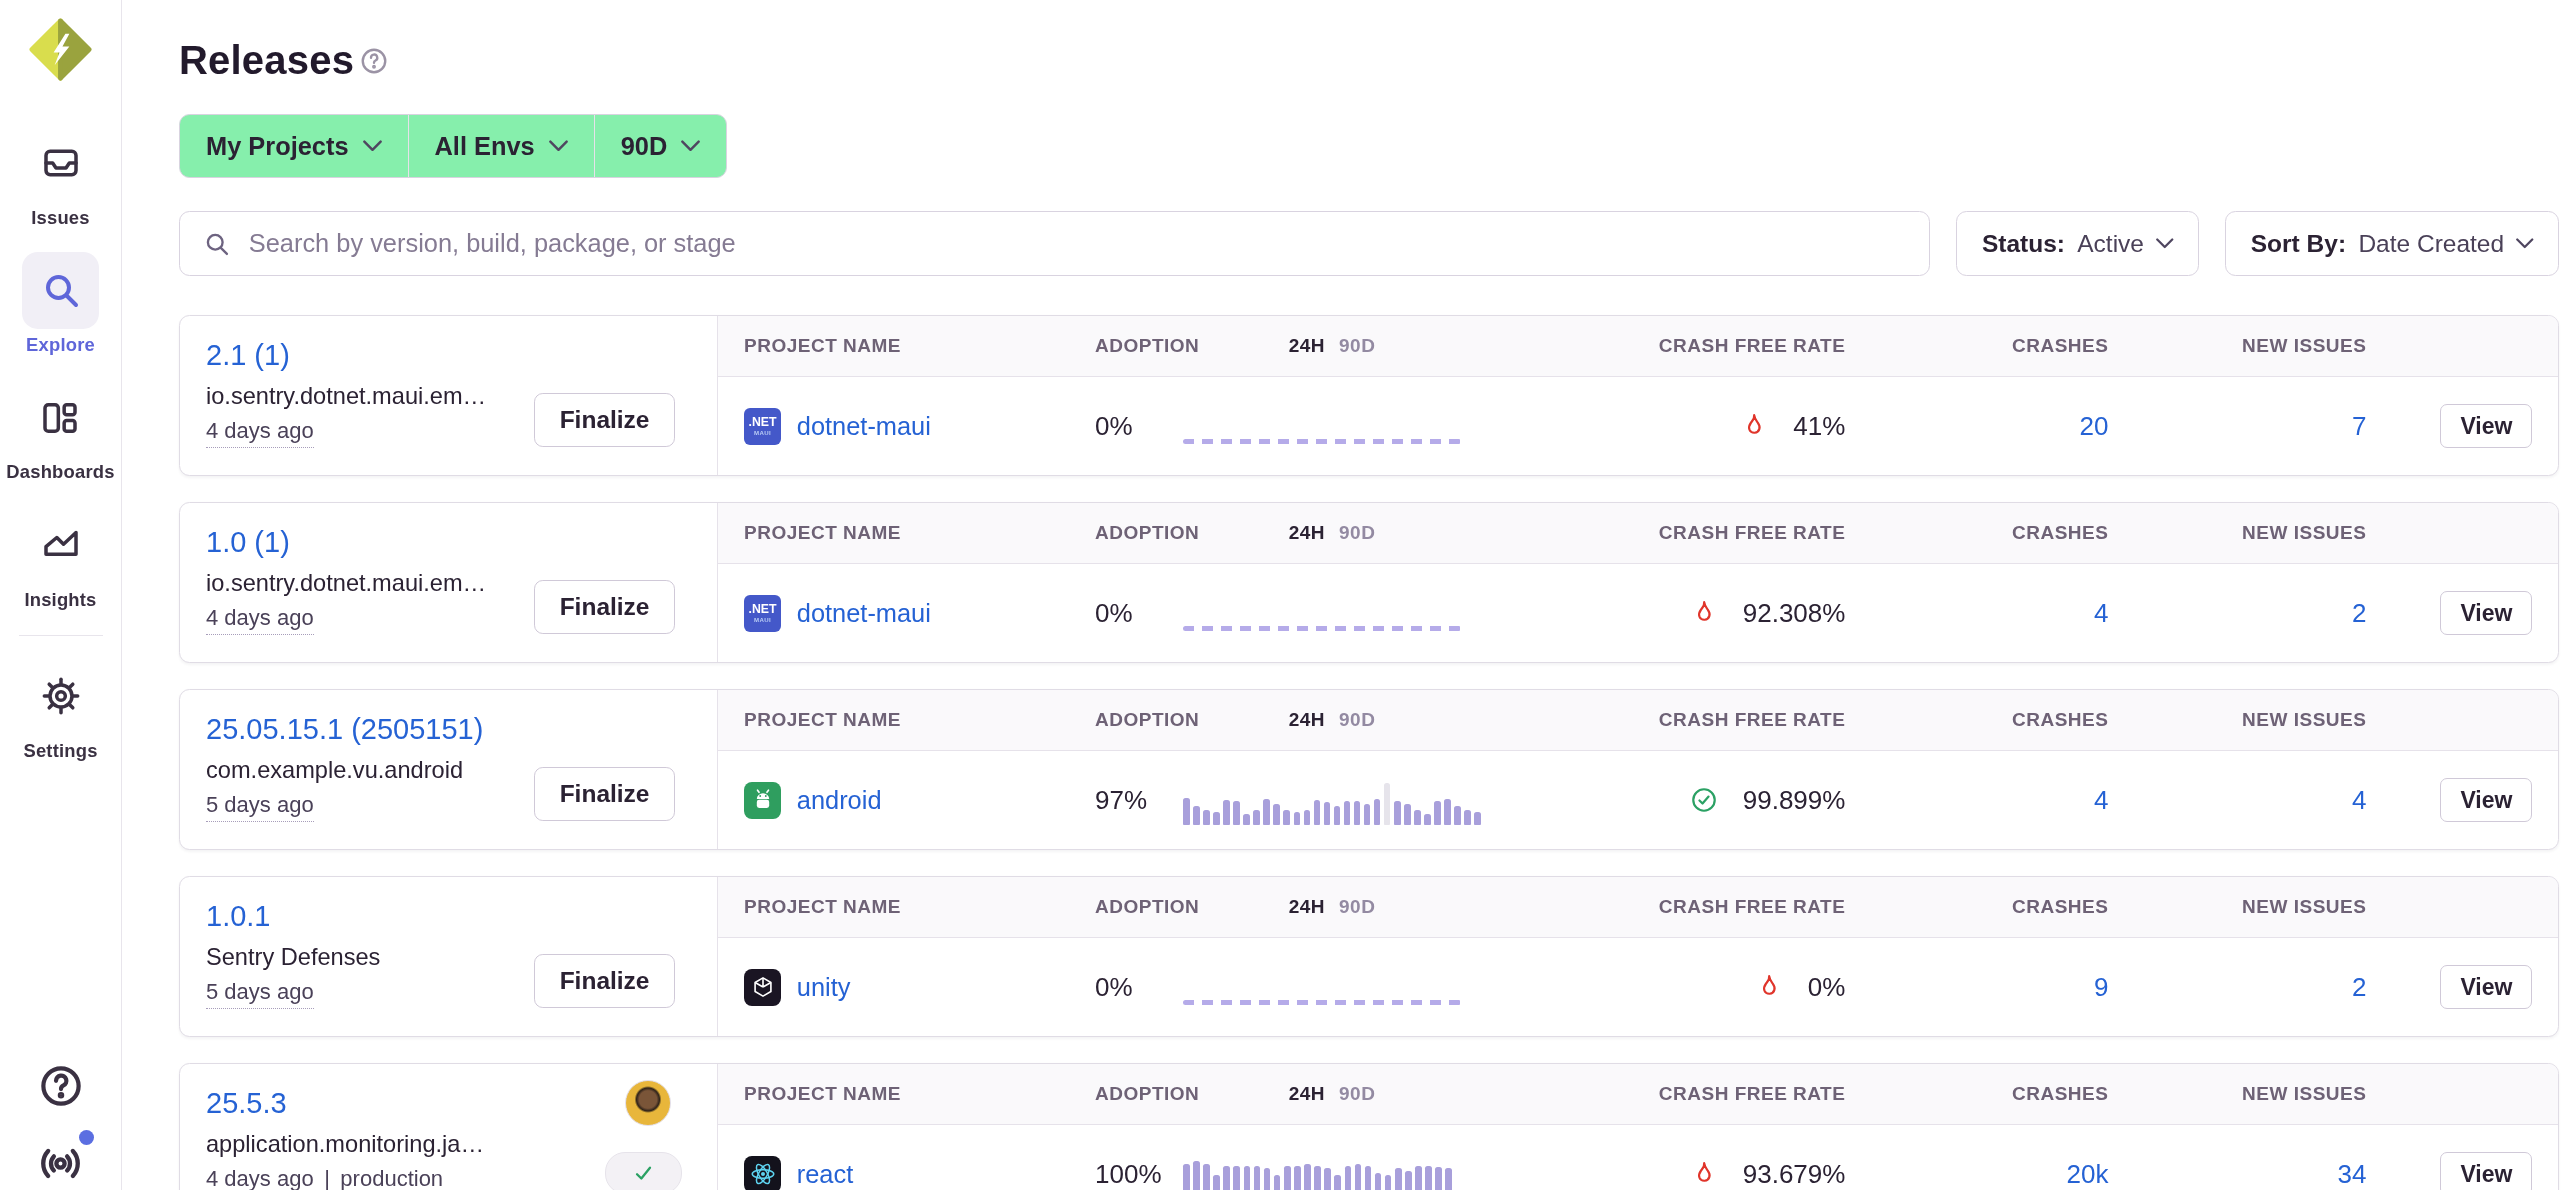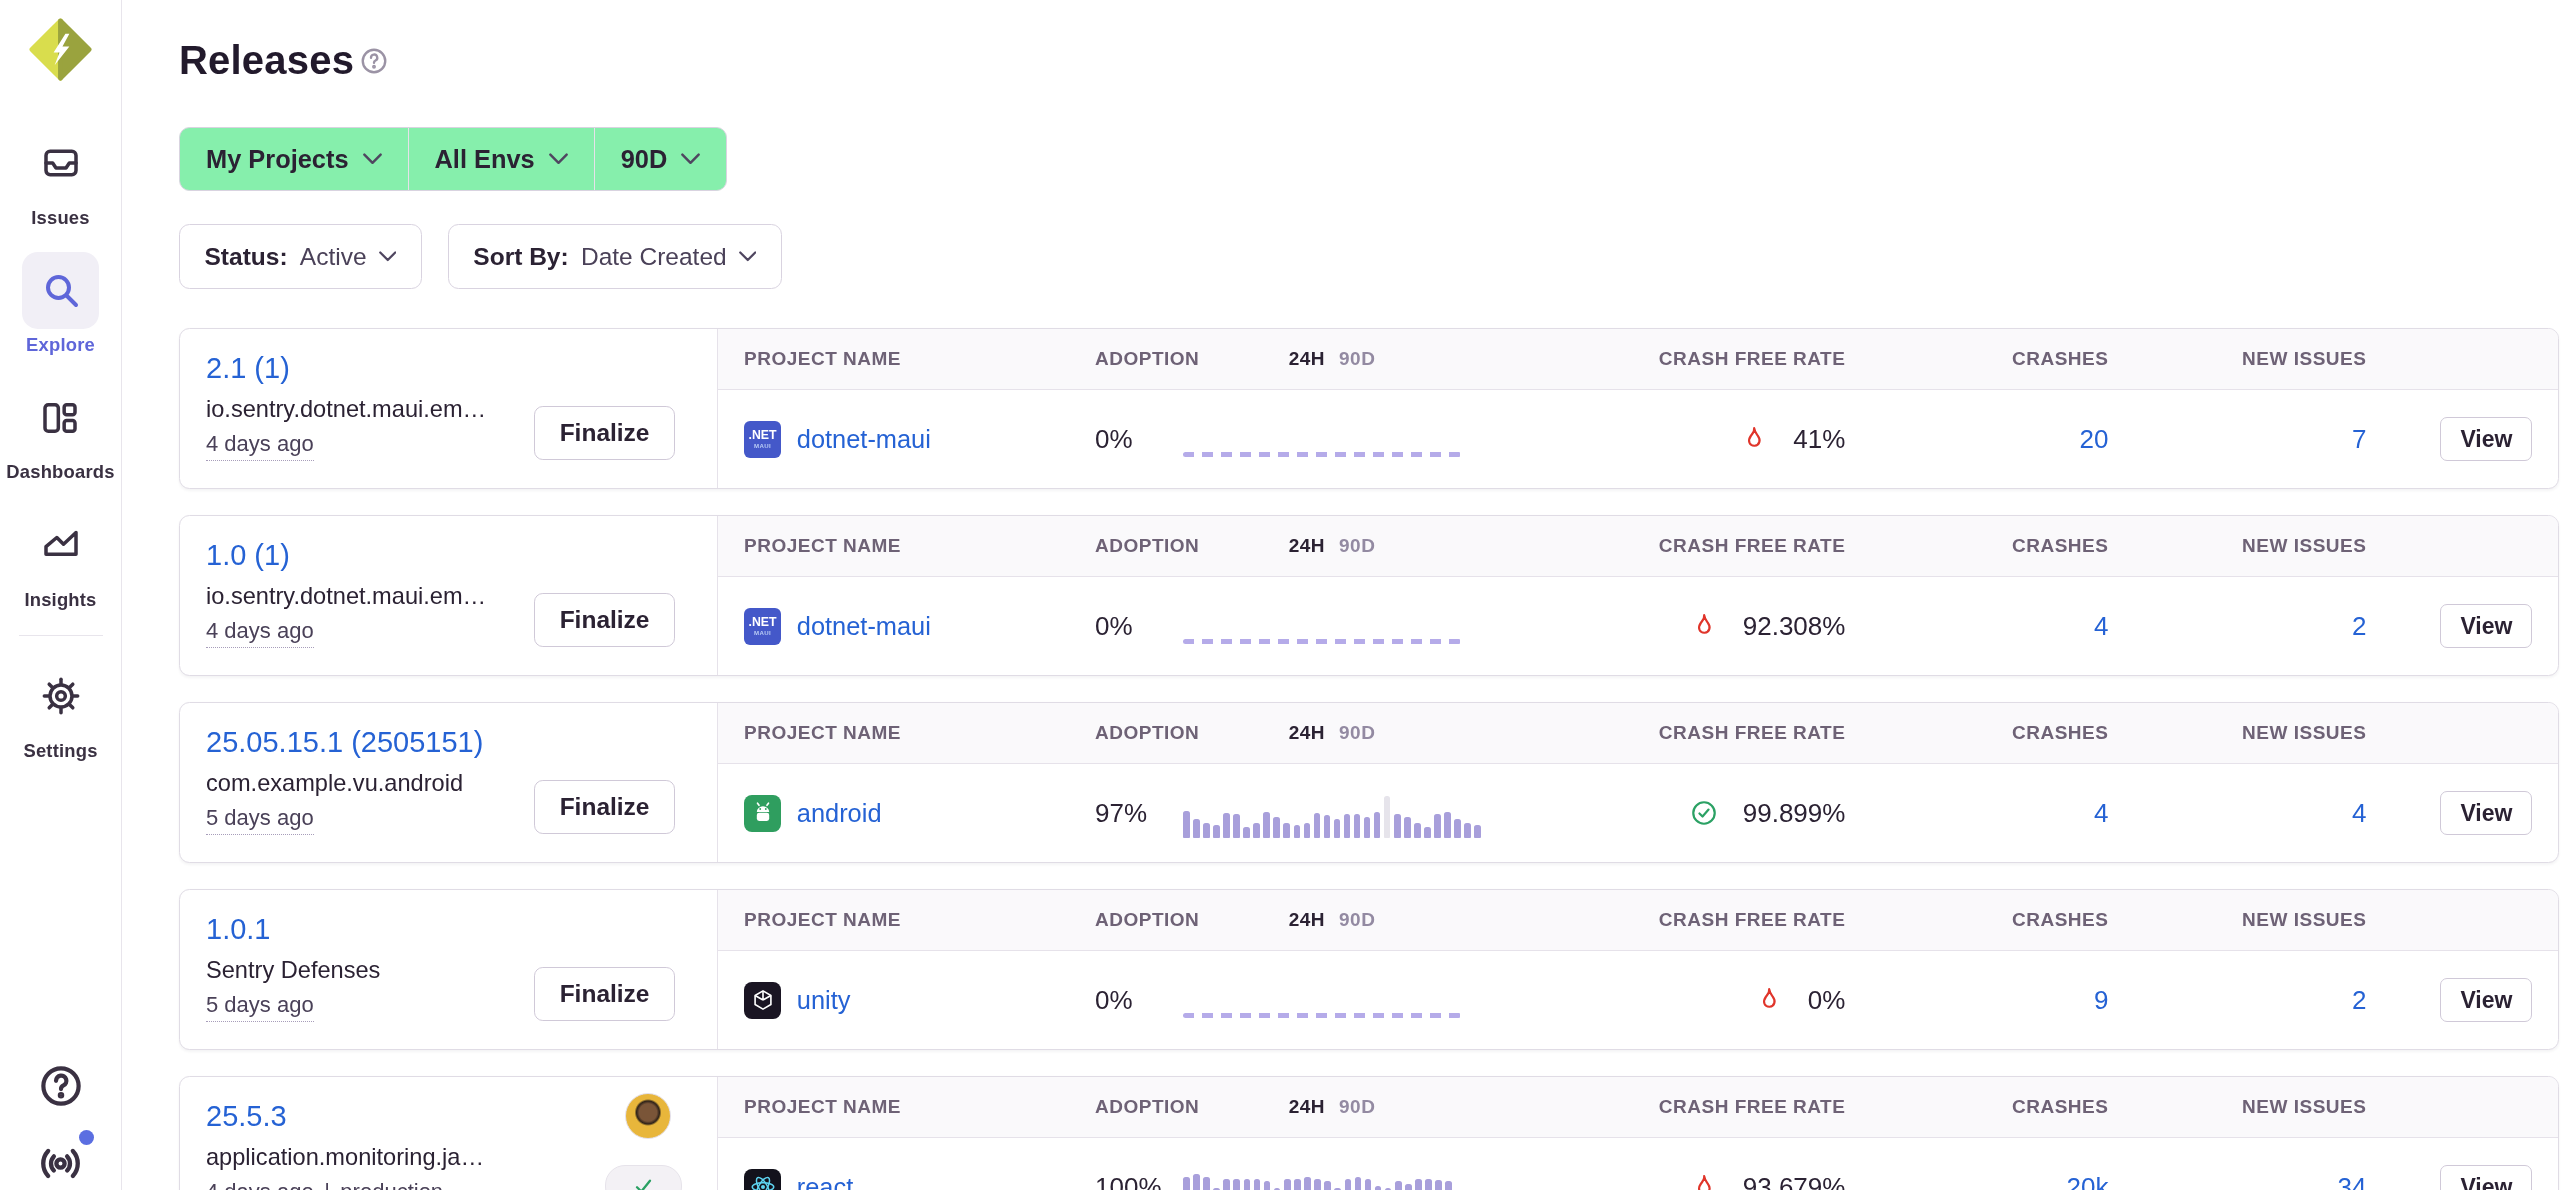--- a/index.html
+++ b/index.html
@@ -15,21 +15,21 @@
   .nav-item.active .nav-icon-wrap{background:#f1eff6;}
   .nav-label{font-size:18.4px;font-weight:700;color:#3a3142;letter-spacing:0.2px;}
   .nav-item.active .nav-label{color:#5f66d9;}
   .nav-divider{width:84px;border-top:0.9px solid #e8e5ec;margin:1.8px 0 21px;}
   .sidebar-footer{margin-top:auto;display:flex;flex-direction:column;align-items:center;gap:26px;padding-bottom:5.3px;}
   .footer-icon{position:relative;width:49px;height:49px;display:flex;align-items:center;justify-content:center;cursor:pointer;}
   .badge-dot{position:absolute;top:-7px;right:-8.8px;width:15px;height:15px;border-radius:50%;background:#5b6ee1;}
 
   
   .main{flex:1;padding:35px 16.6px 0 57px;box-sizing:border-box;overflow:hidden;min-width:0;}
-  .page-header{display:flex;align-items:center;gap:5px;margin-bottom:41px;height:51px;}
+  .page-header{display:flex;align-items:center;gap:5px;margin-bottom:28px;height:51px;}
   .page-title{font-size:40px;font-weight:700;color:#221a2c;margin:0;line-height:49px;letter-spacing:0.2px;}
 
   .filter-bar{display:inline-flex;align-items:stretch;border:0.9px solid #d9d3e0;border-radius:10.5px;height:64px;
               margin-bottom:33px;background:#86efac;box-sizing:border-box;}
   .filter-seg{display:flex;align-items:center;gap:14px;padding:0 26px;font-size:25.4px;font-weight:700;color:#2b2233;cursor:pointer;}
   .filter-seg + .filter-seg{border-left:0.9px solid #e6e2ea;text-align:right;}
 
   .toolbar{display:flex;gap:26px;margin-bottom:39px;}
   .search-box{flex:1;display:flex;align-items:center;gap:15.8px;border:0.9px solid #d9d3e0;border-radius:10.5px;height:65px;
               padding:0 23px;box-sizing:border-box;background:#fff;}
@@ -211,20 +211,27 @@
       </div>
       <div class="filter-seg">
         <span>90D</span>
         <svg viewBox="0 0 14 8" width="19" height="11.4" fill="none" stroke="#4f4660" stroke-width="1.8" stroke-linecap="round" stroke-linejoin="round">
             <path d="M1 1l6 6 6-6"></path>
           </svg>
       </div>
     </div>
 
     <div class="toolbar">
+      <div class="search-box">
+        <svg viewBox="0 0 24 24" width="28" height="28" fill="none" stroke="#6d6380" stroke-width="2" stroke-linecap="round">
+          <circle cx="10.5" cy="10.5" r="6.3"></circle>
+            <line x1="15.3" y1="15.3" x2="20.5" y2="20.5"></line>
+        </svg>
+        <input class="search-input" type="text" placeholder="Search by version, build, package, or stage" style="">
+      </div>
       <button class="control-btn">
         <span class="control-label">Status:</span>
         <span class="control-value">Active</span>
         <svg viewBox="0 0 14 8" width="17.5" height="10.5" fill="none" stroke="#4f4660" stroke-width="1.8" stroke-linecap="round" stroke-linejoin="round">
             <path d="M1 1l6 6 6-6"></path>
           </svg>
       </button>
       <button class="control-btn">
         <span class="control-label">Sort By:</span>
         <span class="control-value">Date Created</span>

